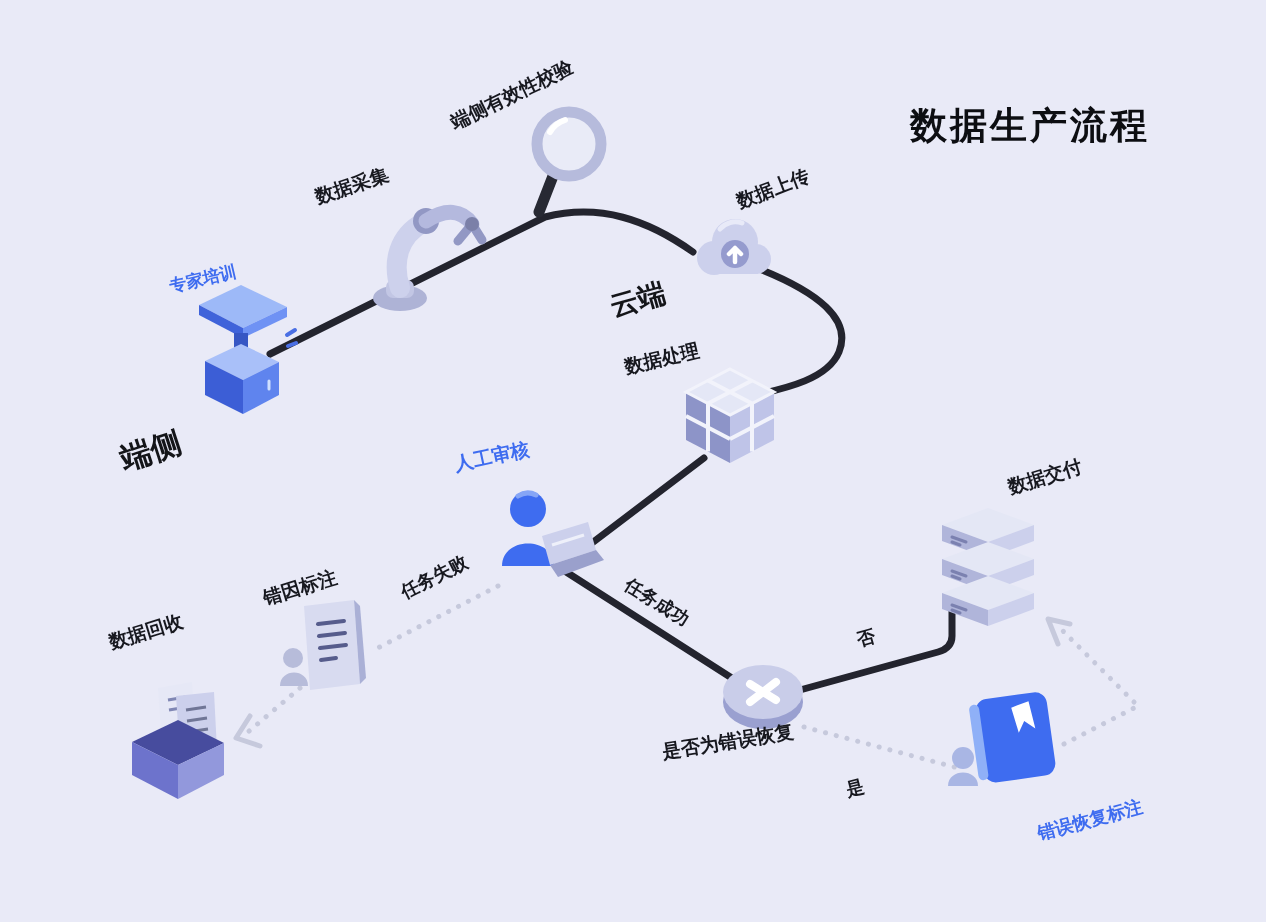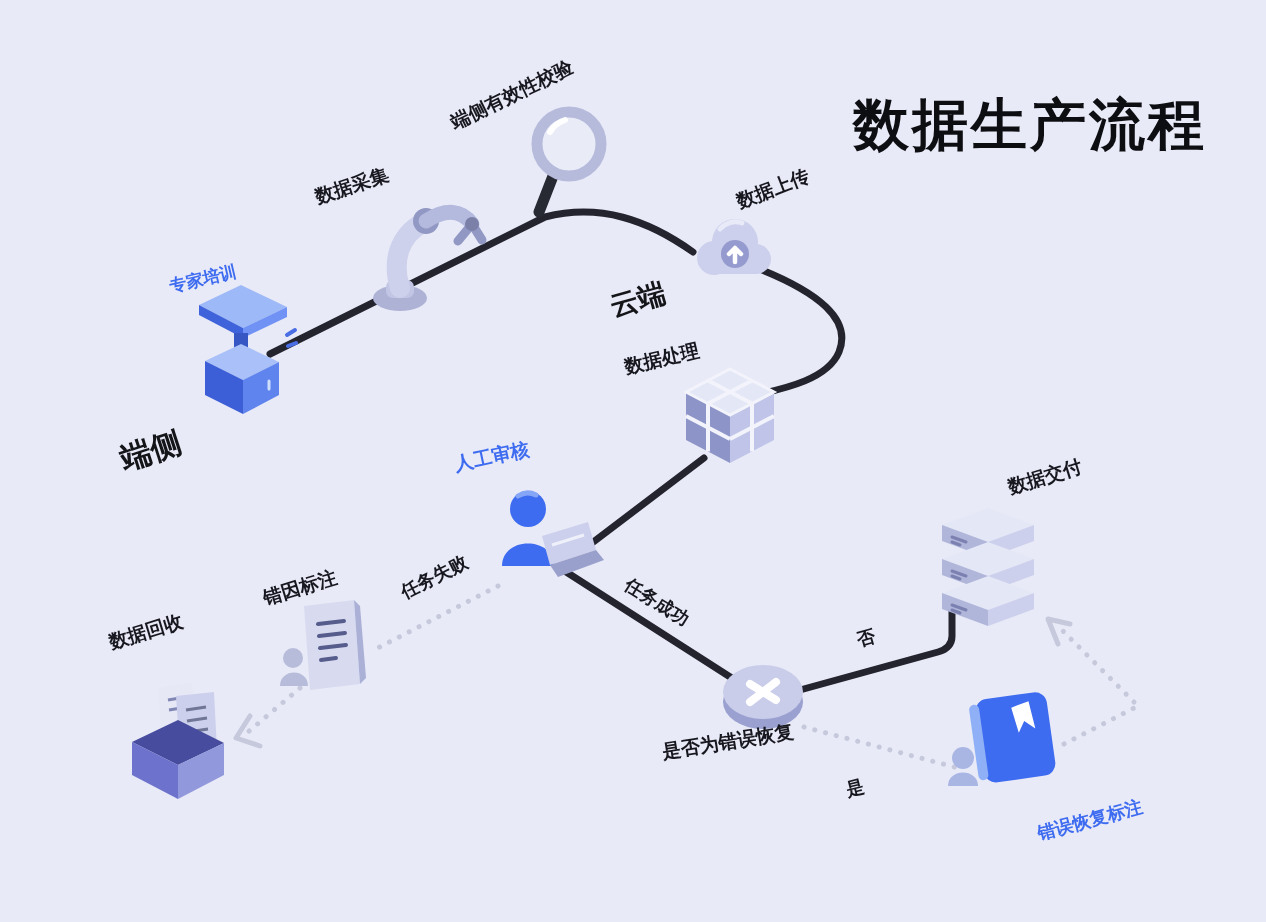--- a/index.html
+++ b/index.html
@@ -190,21 +190,21 @@
       <g transform="rotate(-8 65 60)">
         <rect x="34" y="14" width="72" height="84" rx="12" fill="#3e6cf0"></rect>
         <rect x="28" y="18" width="10" height="76" rx="5" fill="#8fb0f7"></rect>
         <path d="M70,26 L88,22 L91,50 L81,41 L74,52 Z" fill="#ffffff"></path>
       </g>
       <circle cx="17" cy="76" r="11" fill="#a9b6e4"></circle>
       <path d="M2,104 C2,86 32,86 32,104 Z" fill="#a9b6e4"></path>
     </svg>
   </div>
 
-  <div class="title" style="left:1030px;top:126px;font-size:56px;letter-spacing:3px;transform:translate(-50%,-50%)">数据生产流程</div>
+  <div class="title" style="left:1030px;top:126px;font-size:37px;letter-spacing:3px;transform:translate(-50%,-50%)">数据生产流程</div>
 
   <div class="label blue" style="left:203px;top:279px;font-size:17px;transform:translate(-50%,-50%) rotate(-13deg)">专家培训</div>
 
   <div class="label big" style="left:151px;top:451px;font-size:31px;transform:translate(-50%,-50%) rotate(-18deg)">端侧</div>
 
   <div class="label" style="left:352px;top:186px;font-size:19px;transform:translate(-50%,-50%) rotate(-18deg)">数据采集</div>
 
   <div class="label" style="left:512px;top:95px;font-size:19px;transform:translate(-50%,-50%) rotate(-26deg)">端侧有效性校验</div>
 
   <div class="label" style="left:773px;top:189px;font-size:19px;transform:translate(-50%,-50%) rotate(-21deg)">数据上传</div>

